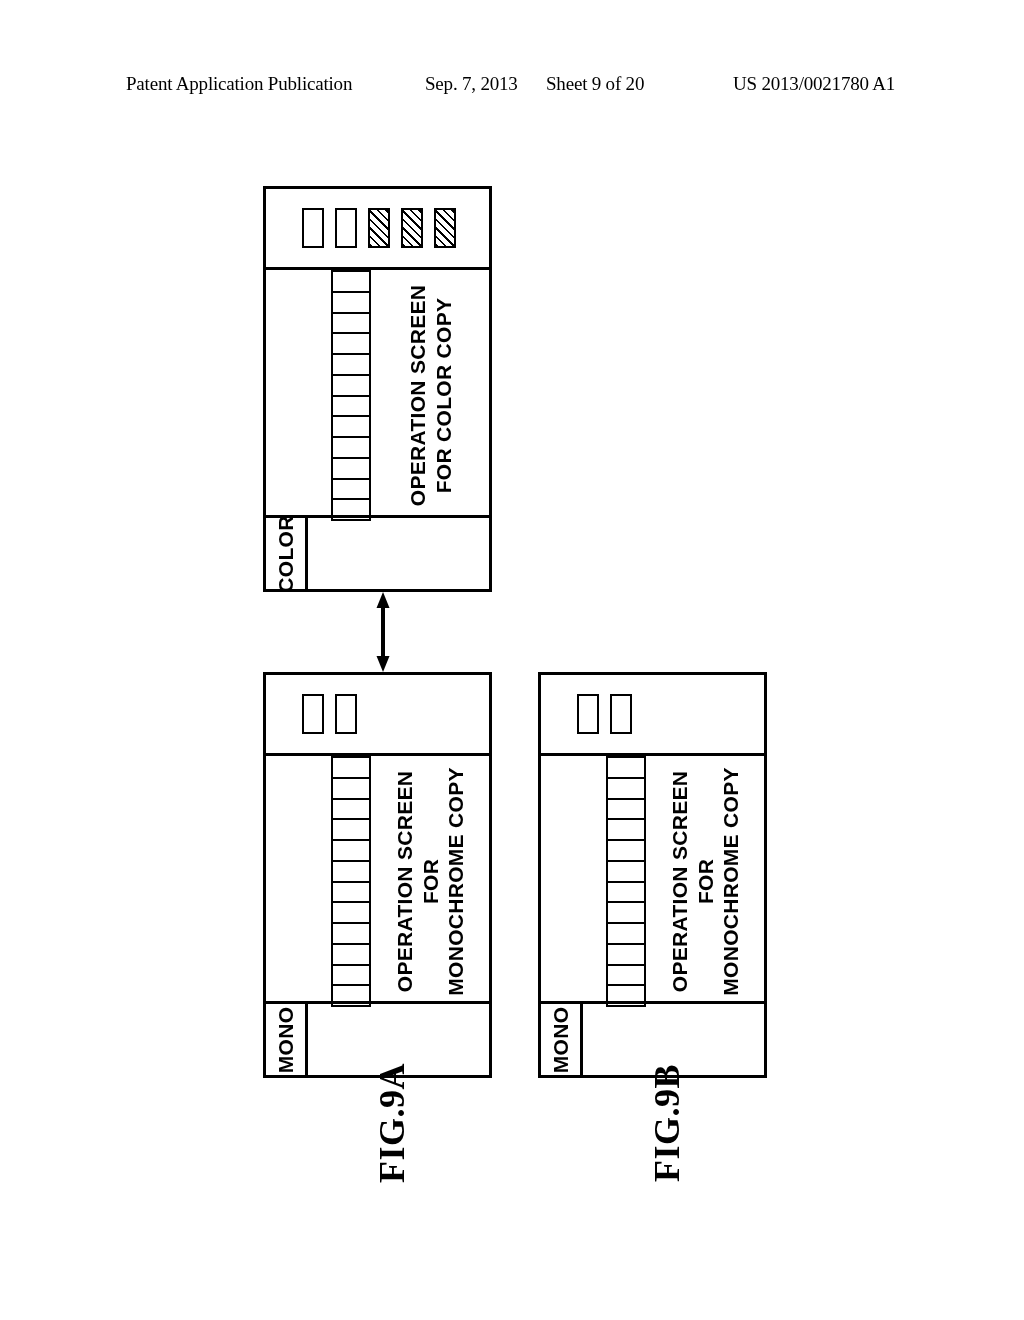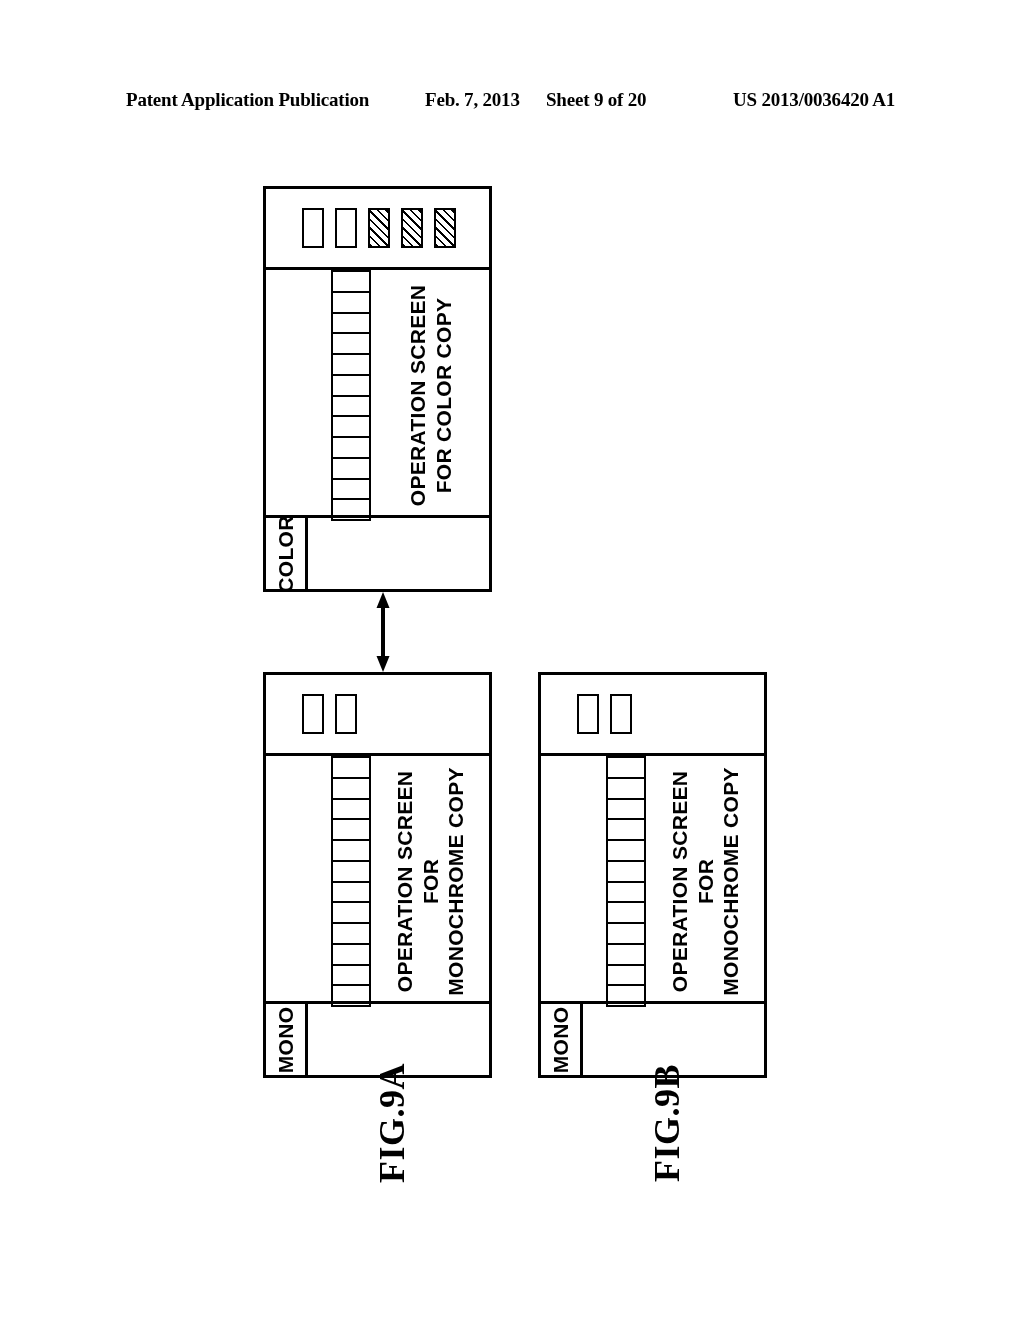--- a/index.html
+++ b/index.html
@@ -13,25 +13,25 @@
     position: relative;
     font-family: "Liberation Sans", sans-serif;
     color: #000000;
     overflow: hidden;
   }
 
   
   #patent-header {
     position: absolute;
     left: 0;
-    top: 86px;
+    top: 70px;
     width: 976px;
     height: 28px;
     font-family: "Liberation Serif", serif;
-    font-weight: bold;
+    font-weight: normal;
     font-size: 19px;
     letter-spacing: -0.2px;
     white-space: nowrap;
   }
   #patent-header .hd {
     position: absolute;
     top: 0;
     line-height: 28px;
   }
   #hd-pub   { left: 126px; }
@@ -155,23 +155,23 @@
     font-weight: bold;
     font-size: 36px;
     letter-spacing: 0.5px;
   }
 </style>
 </head>
 <body>
 
 <div id="patent-header">
   <span class="hd" id="hd-pub">Patent Application Publication</span>
-  <span class="hd" id="hd-date">Feb. 7, 2013</span>
+  <span class="hd" id="hd-date">Sep. 7, 2013</span>
   <span class="hd" id="hd-sheet">Sheet 9 of 20</span>
-  <span class="hd" id="hd-num">US 2013/0036420 A1</span>
+  <span class="hd" id="hd-num">US 2013/0021780 A1</span>
 </div>
 
 <div class="fig-box" id="box-color" style="left:263px; top:186px; width:229px; height:406px;">
 
   <div class="btn-strip" style="height:81px;">
     <div class="btn-row" style="left:36px;">
       <div class="btn-key"></div>
       <div class="btn-key"></div>
       <div class="btn-key hatched"></div>
       <div class="btn-key hatched"></div>

